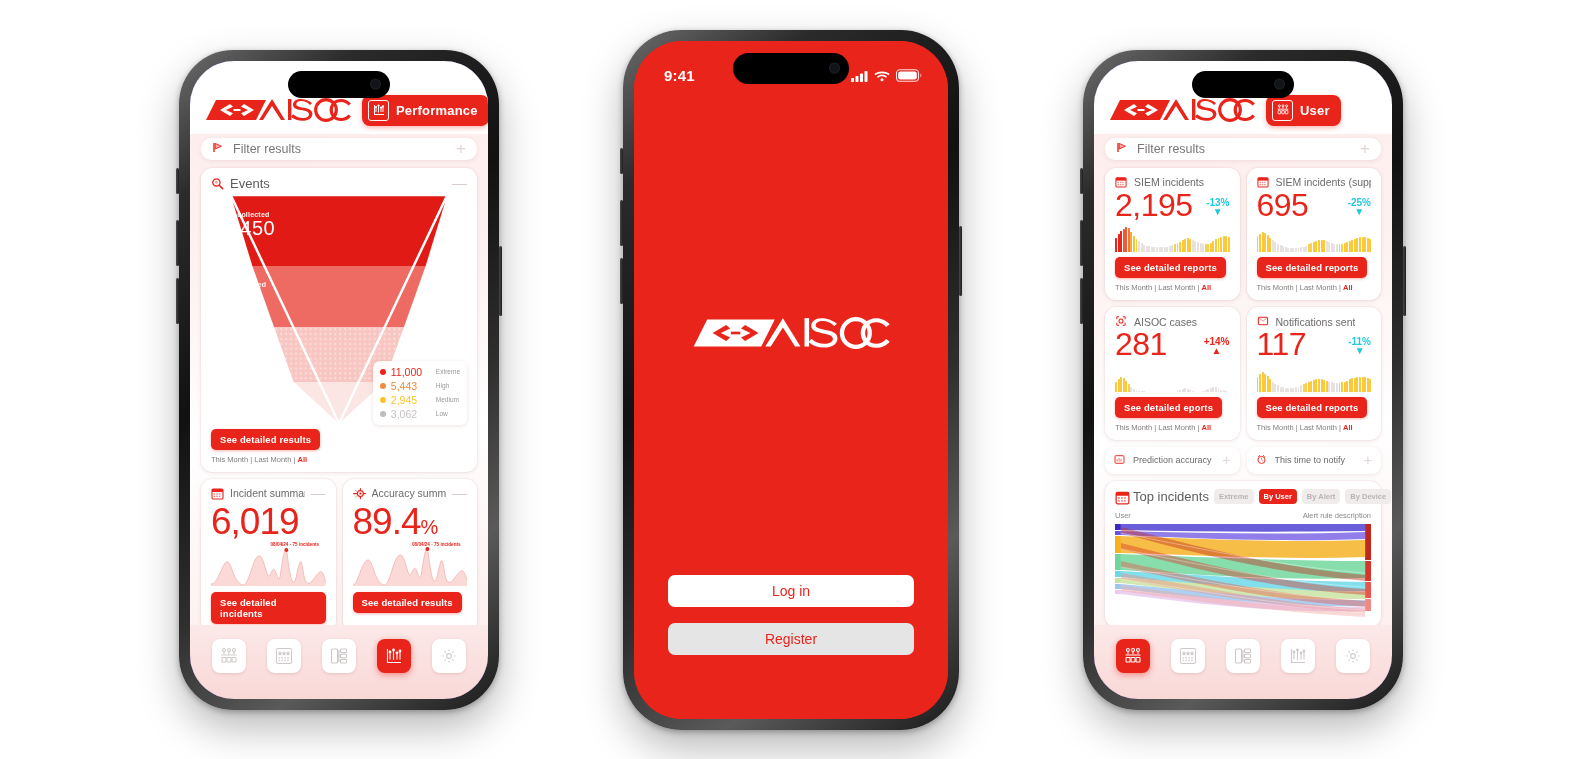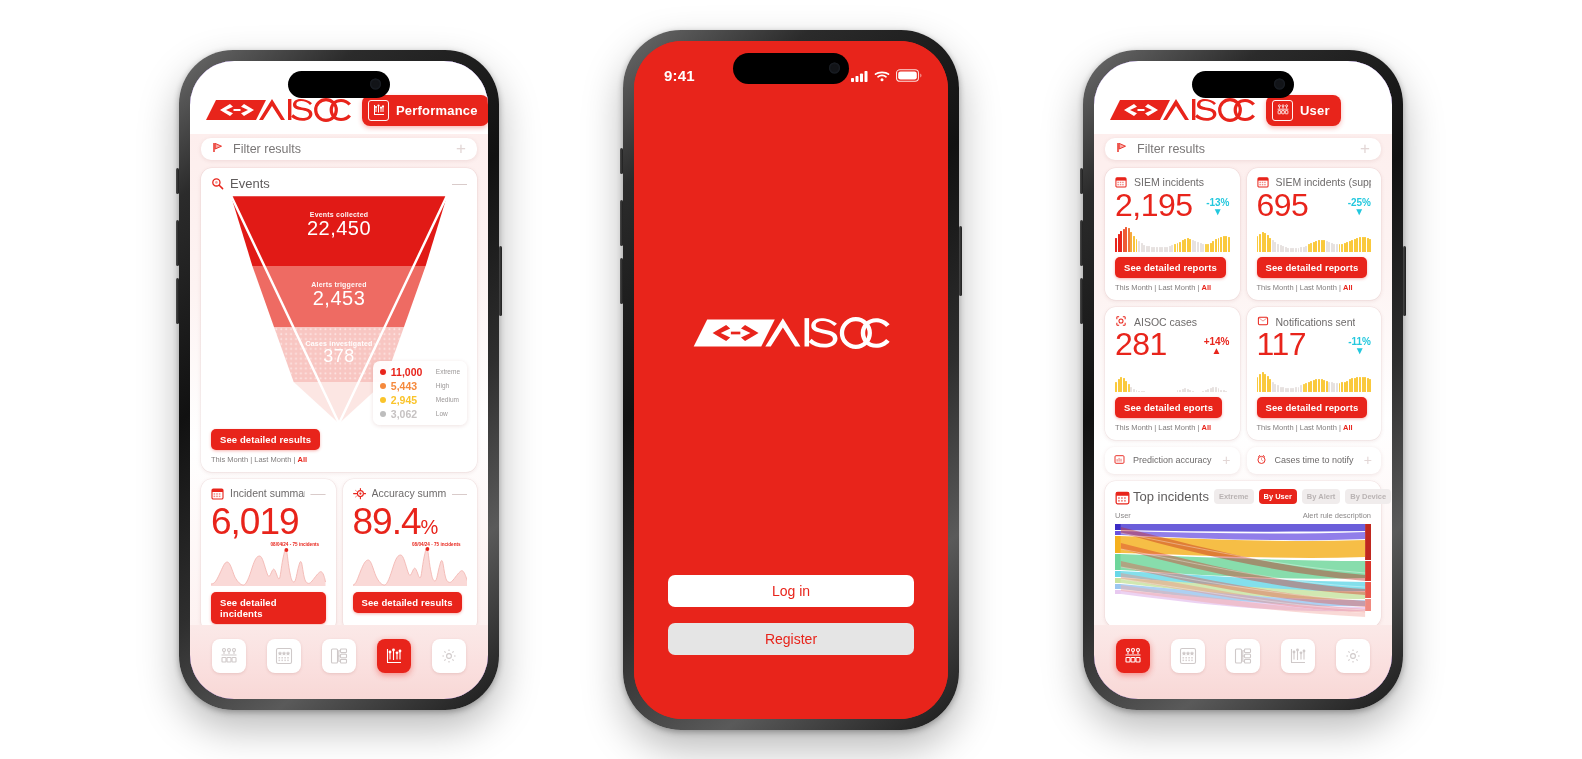--- a/index.html
+++ b/index.html
@@ -117,39 +117,39 @@
   .filterbar .lbl { font-size: 12.5px; color: #7a7777; }
   .filterbar .plus { margin-left: auto; color: #e2d6d5; font-size: 17px; line-height: 12px; font-weight: 300; }
 
   
   .events-ttl { font-size: 13px; color: #5f5c5c; font-weight: 500; }
   .funnel-wrap { position: relative; height: 232px; margin-top: 4px; }
   .funnel { position: relative; width: 100%; height: 100%; }
   .funnel svg { position: absolute; inset: 0; }
   .fstage {
     position: absolute; left: 0; right: 0;
-    text-align: center; color: #fff;
+    text-align: left; color: #fff;
     pointer-events: none;
   }
   .fstage .fl { font-size: 7px; font-weight: 600; letter-spacing: .2px; opacity: .95; }
   .fstage .fv { font-size: 20px; font-weight: 400; letter-spacing: .5px; margin-top: -1px; }
   .fstage.s3 .fv { font-size: 18px; }
   .fstage.s4 .fv { font-size: 18px; color:#f6bebb; }
   .fstage.s3 .fl, .fstage.s4 .fl { color: #fff; }
 
   .legend {
     position: absolute; right: 0; bottom: 2px;
     background: rgba(255,255,255,.93);
     border-radius: 7px; padding: 5px 7px;
     box-shadow: 0 1px 4px rgba(120,30,25,.13);
     display: flex; flex-direction: column; gap: 2px;
   }
   .lrow { display: flex; align-items: center; gap: 5px; }
   .ldot { width: 6px; height: 6px; border-radius: 50%; flex: 0 0 auto; }
-  .lval { font-size: 10.5px; font-weight: 700; min-width: 40px; }
+  .lval { font-size: 10.5px; font-weight: 400; min-width: 40px; }
   .lname { font-size: 6.5px; color: #9b9797; }
 
   .btn-red {
     display: inline-block;
     background: #E8241B; color: #fff;
     font-size: 9.5px; font-weight: 700;
     padding: 5px 9px; border-radius: 5px;
     letter-spacing: .1px;
     box-shadow: 0 1px 3px rgba(232,36,27,.35);
   }
@@ -971,21 +971,21 @@
               <span class="plus">+</span>
             </div>
             <div class="mini-collapse">
               <span class="mini-ico">
                 <svg width="11" height="11" viewBox="0 0 13 13">
                     <circle cx="6.5" cy="7" r="4.2" fill="none" stroke="#E8241B" stroke-width="1.1"></circle>
                     <path d="M6.5 4.6 V7 L8.3 8.2" stroke="#F08B86" stroke-width="1" fill="none" stroke-linecap="round"></path>
                     <path d="M4.4 1.6 L3 3 M8.6 1.6 L10 3" stroke="#E8241B" stroke-width="1" stroke-linecap="round"></path>
                   </svg>
               </span>
-              <span class="ttl">Cases time to notify</span>
+              <span class="ttl">This time to notify</span>
               <span class="plus">+</span>
             </div>
           </div>
 
           <div class="card">
             <div class="ti-head">
               <span class="mini-ico">
                 <svg width="15" height="15" viewBox="0 0 13 13">
                     <rect x="1" y="2" width="11" height="10" rx="1.3" fill="none" stroke="#E8241B" stroke-width="1.1"></rect>
                     <rect x="1" y="2" width="11" height="3" fill="#E8241B"></rect>

